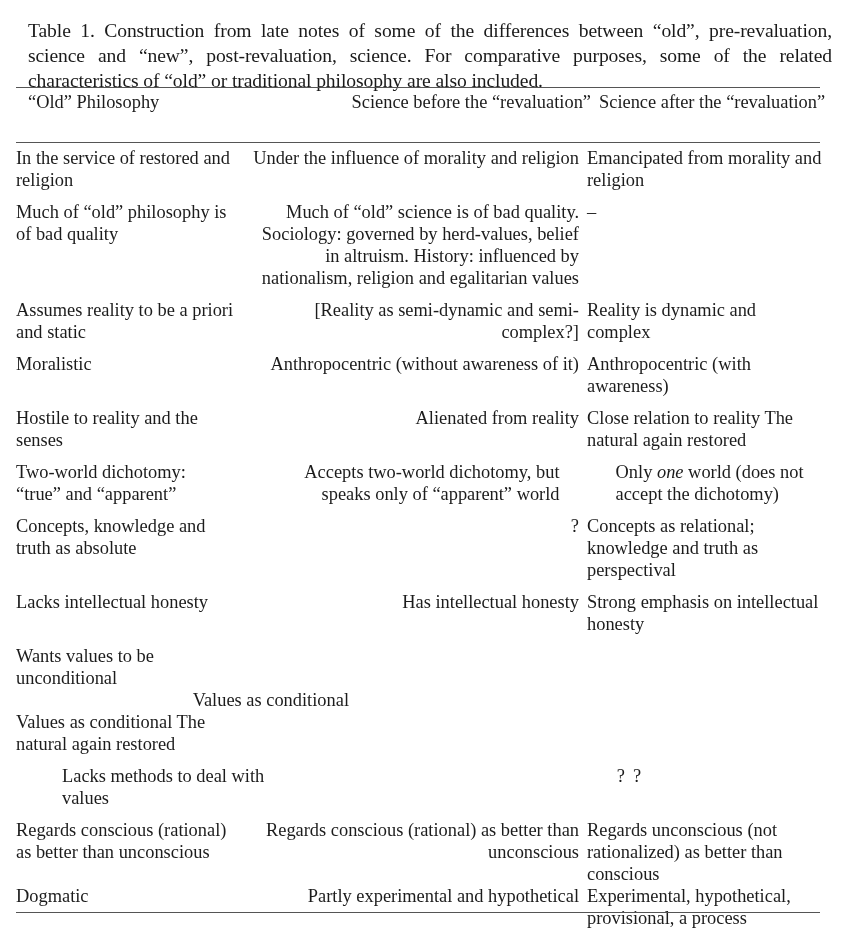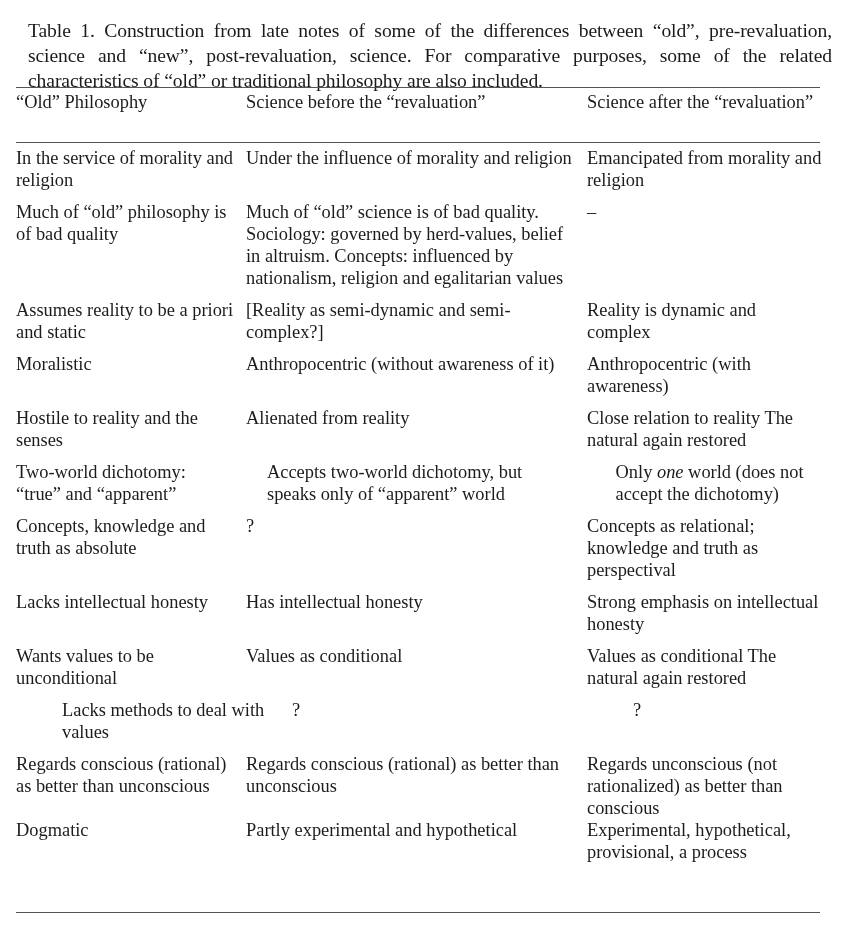--- a/index.html
+++ b/index.html
@@ -36,37 +36,37 @@
       width: 804px;
       height: 0;
       border-top: 1.6px solid #555;
     }
     .rule.top { top: 87px; }
     .rule.mid { top: 142px; }
     .rule.bottom { top: 912px; }
 
     .table {
       position: absolute;
-      left: 16px;
+      left: 28px;
       top: 91px;
       width: 806px;
       font-size: 18.4px;
       line-height: 22px;
       color: #1c1c1c;
     }
     .row {
       display: flex;
       width: 100%;
     }
     .cell {
       box-sizing: border-box;
       padding-right: 8px;
     }
     .c0 { width: 230px; }
-    .c1 { width: 341px; }
+    .c1 { width: 341px; text-align: right; }
     .c2 { width: 235px; padding-right: 0; }
 
     .header-row { height: 55px; }
     .body { position: absolute; left: 16px; top: 147px; width: 806px; font-size: 18.4px; line-height: 22px; }
     .body .row { padding-bottom: 10px; }
     em { font-style: italic; margin-top: 16px; }
   </style>
 </head>
 <body>
 
@@ -81,27 +81,27 @@
       <div class="cell c0">“Old” Philosophy</div>
       <div class="cell c1">Science before the “revaluation”</div>
       <div class="cell c2">Science after the “revaluation”</div>
     </div>
   </div>
 
   <div class="rule mid"></div>
 
   <div class="body">
     <div class="row" style="padding-bottom:10px;">
-      <div class="cell c0">In the service of morality and religion</div>
+      <div class="cell c0">In the service of restored and religion</div>
       <div class="cell c1">Under the influence of morality and religion</div>
       <div class="cell c2">Emancipated from morality and religion</div>
     </div>
     <div class="row" style="padding-bottom:10px;">
       <div class="cell c0">Much of “old” philosophy is of bad quality</div>
-      <div class="cell c1">Much of “old” science is of bad quality. Sociology: governed by herd-values, belief in altruism. Concepts: influenced by nationalism, religion and egalitarian values</div>
+      <div class="cell c1">Much of “old” science is of bad quality. Sociology: governed by herd-values, belief in altruism. History: influenced by nationalism, religion and egalitarian values</div>
       <div class="cell c2">–</div>
     </div>
     <div class="row" style="padding-bottom:10px;">
       <div class="cell c0">Assumes reality to be a priori and static</div>
       <div class="cell c1">[Reality as semi-dynamic and semi-complex?]</div>
       <div class="cell c2">Reality is dynamic and complex</div>
     </div>
     <div class="row" style="padding-bottom:10px;">
       <div class="cell c0">Moralistic</div>
       <div class="cell c1">Anthropocentric (without awareness of it)</div>
@@ -120,21 +120,21 @@
     <div class="row" style="padding-bottom:10px;">
       <div class="cell c0">Concepts, knowledge and truth as absolute</div>
       <div class="cell c1">?</div>
       <div class="cell c2">Concepts as relational; knowledge and truth as perspectival</div>
     </div>
     <div class="row" style="padding-bottom:10px;">
       <div class="cell c0">Lacks intellectual honesty</div>
       <div class="cell c1">Has intellectual honesty</div>
       <div class="cell c2">Strong emphasis on intellectual honesty</div>
     </div>
-    <div class="row" style="padding-bottom:10px;">
+    <div class="row" style="padding-bottom:10px;flex-direction:column;">
       <div class="cell c0">Wants values to be unconditional</div>
       <div class="cell c1">Values as conditional</div>
       <div class="cell c2">Values as conditional The natural again restored</div>
     </div>
     <div class="row" style="padding-bottom:10px;margin-left:46px;">
       <div class="cell c0">Lacks methods to deal with values</div>
       <div class="cell c1">?</div>
       <div class="cell c2">?</div>
     </div>
     <div class="row" style="padding-bottom:0;">

